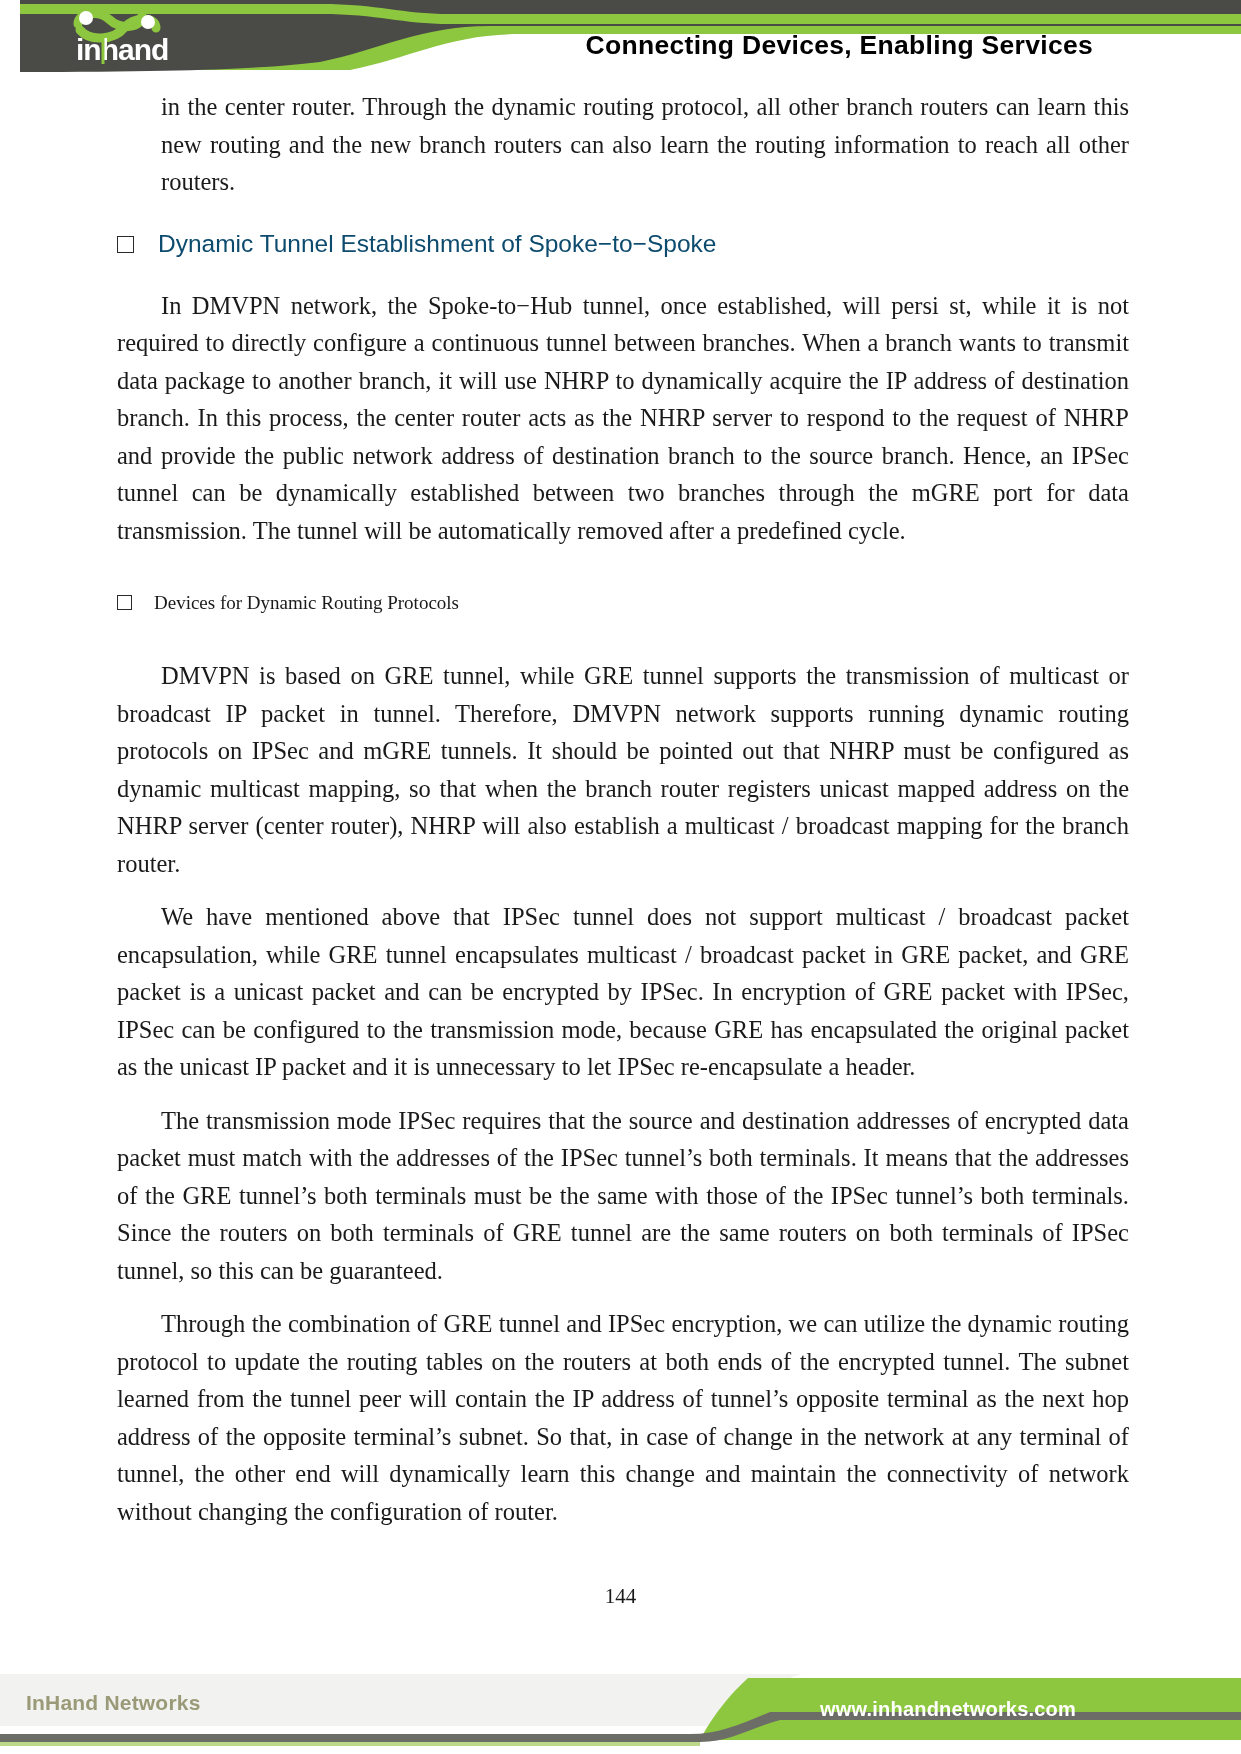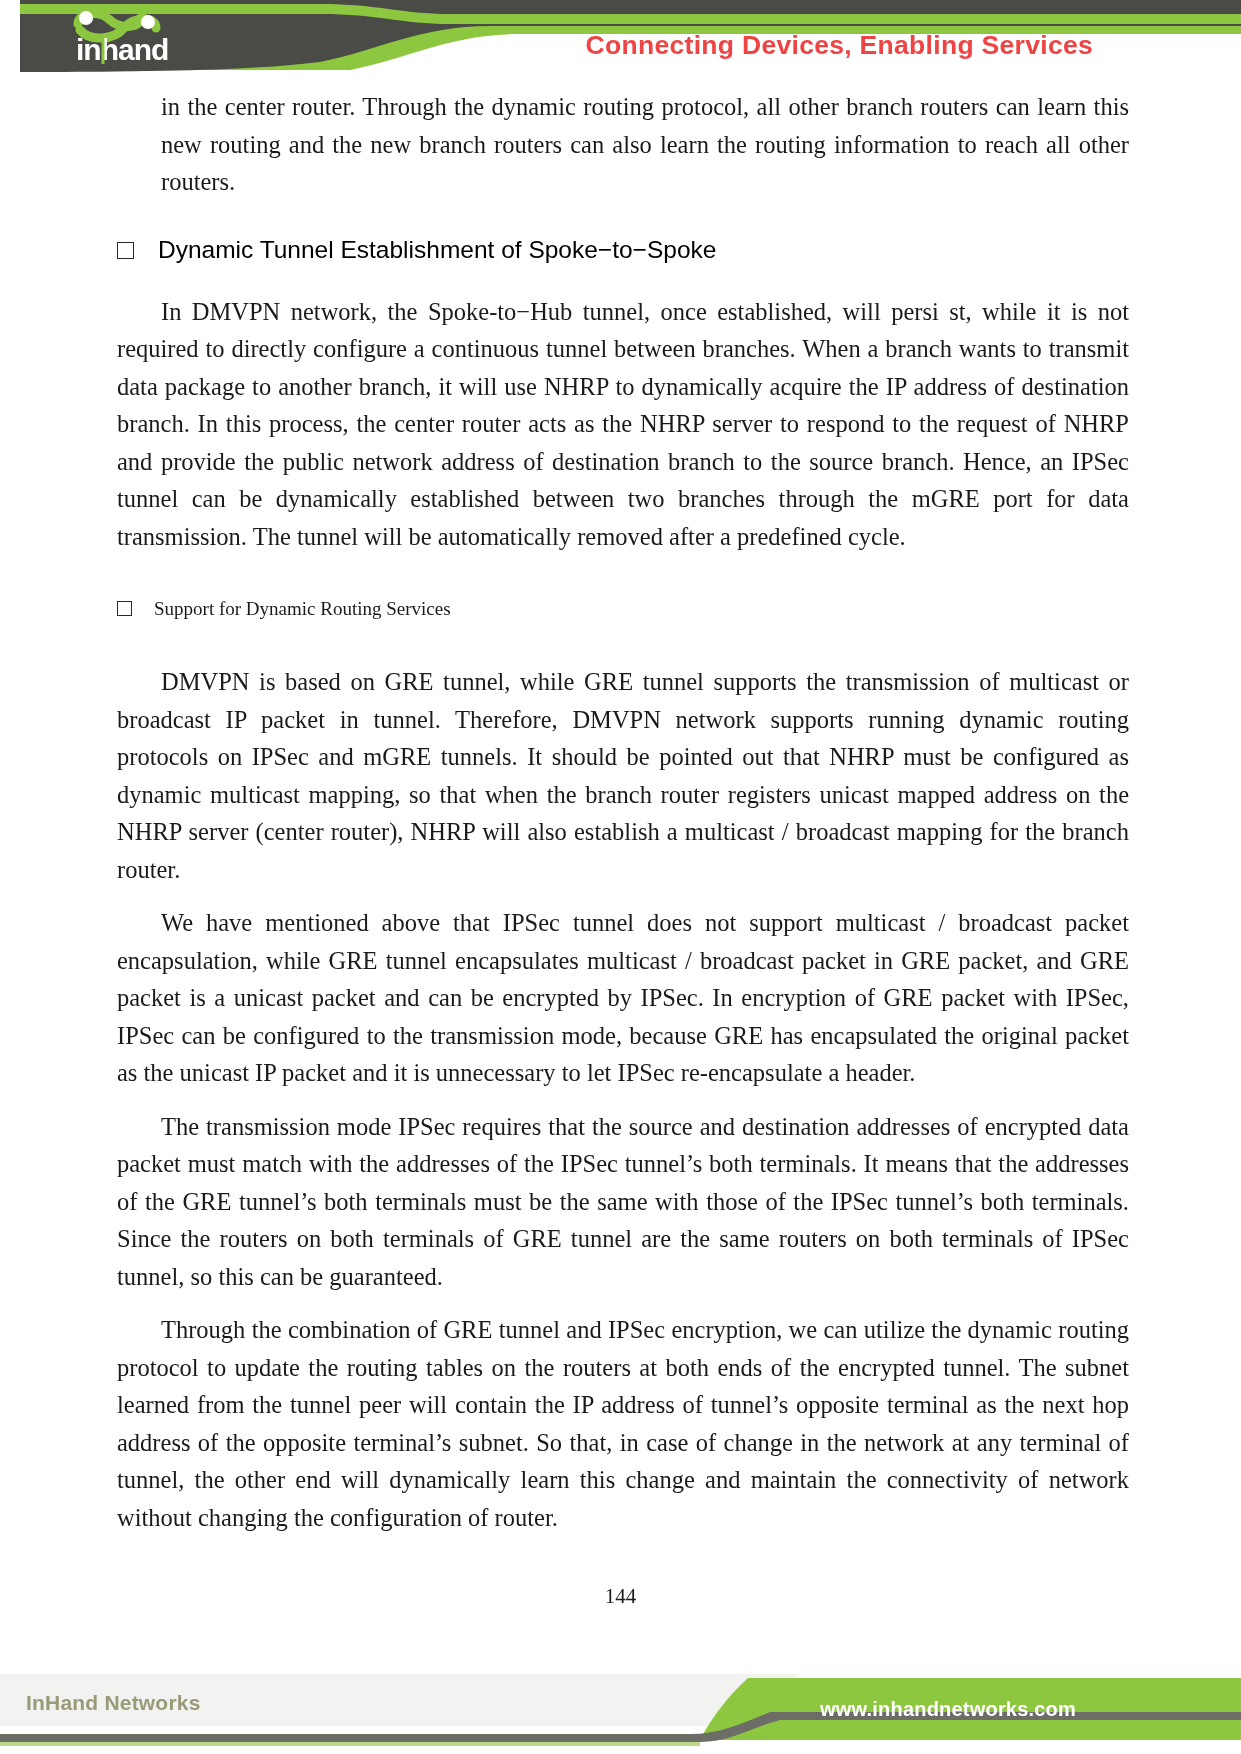--- a/index.html
+++ b/index.html
@@ -37,21 +37,21 @@
   .hdr-logo svg { display: block; }
 
   .hdr-tagline {
     position: absolute;
     right: 148px;
     top: 30px;
     font-family: "Liberation Sans", sans-serif;
     font-size: 26.5px;
     font-weight: bold;
     letter-spacing: 0.3px;
-    color: #ef4444;
+    color: #000000;
     white-space: nowrap;
   }
 
   
   .content {
     position: absolute;
     left: 0; top: 88px;
     width: 1241px;
     height: 1560px;
   }
@@ -91,24 +91,23 @@
     height: 17px;
     border: 1.6px solid #2a2a2a;
     background: transparent;
     margin-right: 24px;
     position: relative;
     top: 1px;
   }
   .bullet-text-lg {
     font-size: 24.5px;
     line-height: 34px;
-    color: #000000;
+    color: #0c4a6e;
     font-family: "Liberation Sans", sans-serif;
     font-weight: normal;
-    margin-top: 6px;
   }
   .bullet-text-sm {
     font-size: 19px;
     line-height: 28px;
     color: #1a1a1a;
     font-family: "Liberation Serif", serif;
   }
   .bullet-row.small .sq-marker {
     width: 15px; height: 15px;
     margin-right: 22px;
@@ -231,21 +230,21 @@
     </div>
 
     <div class="gap-md"></div>
 
     <p class="body-par indent-par">In DMVPN network, the Spoke-to−Hub tunnel, once established, will persi st, while it is not required to directly configure a continuous tunnel between branches. When a branch wants to transmit data package to another branch, it will use NHRP to dynamically acquire the IP address of destination branch. In this process, the center router acts as the NHRP server to respond to the request of NHRP and provide the public network address of destination branch to the source branch. Hence, an IPSec tunnel can be dynamically established between two branches through the mGRE port for data transmission. The tunnel will be automatically removed after a predefined cycle.</p>
 
     <div class="gap-lg"></div>
 
     <div class="bullet-row small">
       <span class="sq-marker"></span>
-      <span class="bullet-text-sm">Support for Dynamic Routing Services</span>
+      <span class="bullet-text-sm">Devices for Dynamic Routing Protocols</span>
     </div>
 
     <div class="gap-lg"></div>
 
     <p class="body-par indent-par">DMVPN is based on GRE tunnel, while GRE tunnel supports the transmission of multicast or broadcast IP packet in tunnel. Therefore, DMVPN network supports running dynamic routing protocols on IPSec and mGRE tunnels. It should be pointed out that NHRP must be configured as dynamic multicast mapping, so that when the branch router registers unicast mapped address on the NHRP server (center router), NHRP will also establish a multicast / broadcast mapping for the branch router.</p>
 
     <div class="gap-sm"></div>
 
     <p class="body-par indent-par">We have mentioned above that IPSec tunnel does not support multicast / broadcast packet encapsulation, while GRE tunnel encapsulates multicast / broadcast packet in GRE packet, and GRE packet is a unicast packet and can be encrypted by IPSec. In encryption of GRE packet with IPSec, IPSec can be configured to the transmission mode, because GRE has encapsulated the original packet as the unicast IP packet and it is unnecessary to let IPSec re-encapsulate a header.</p>
 

